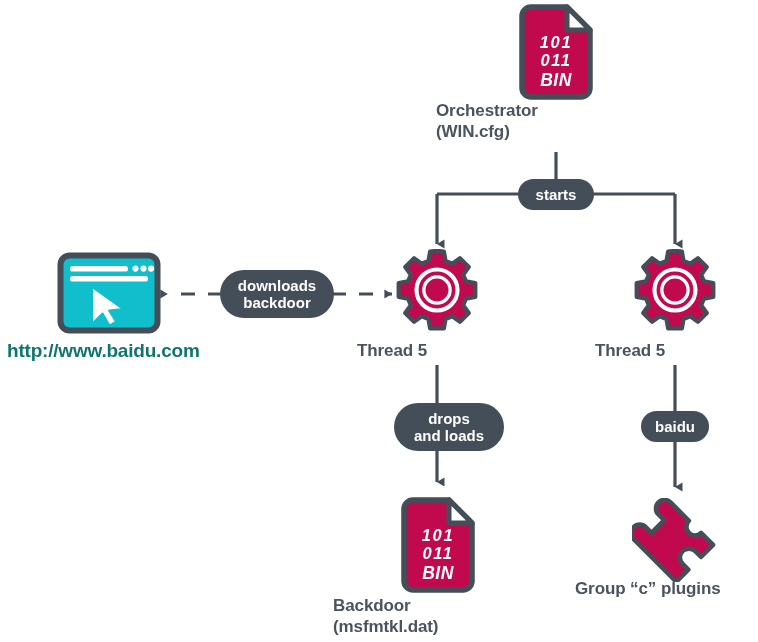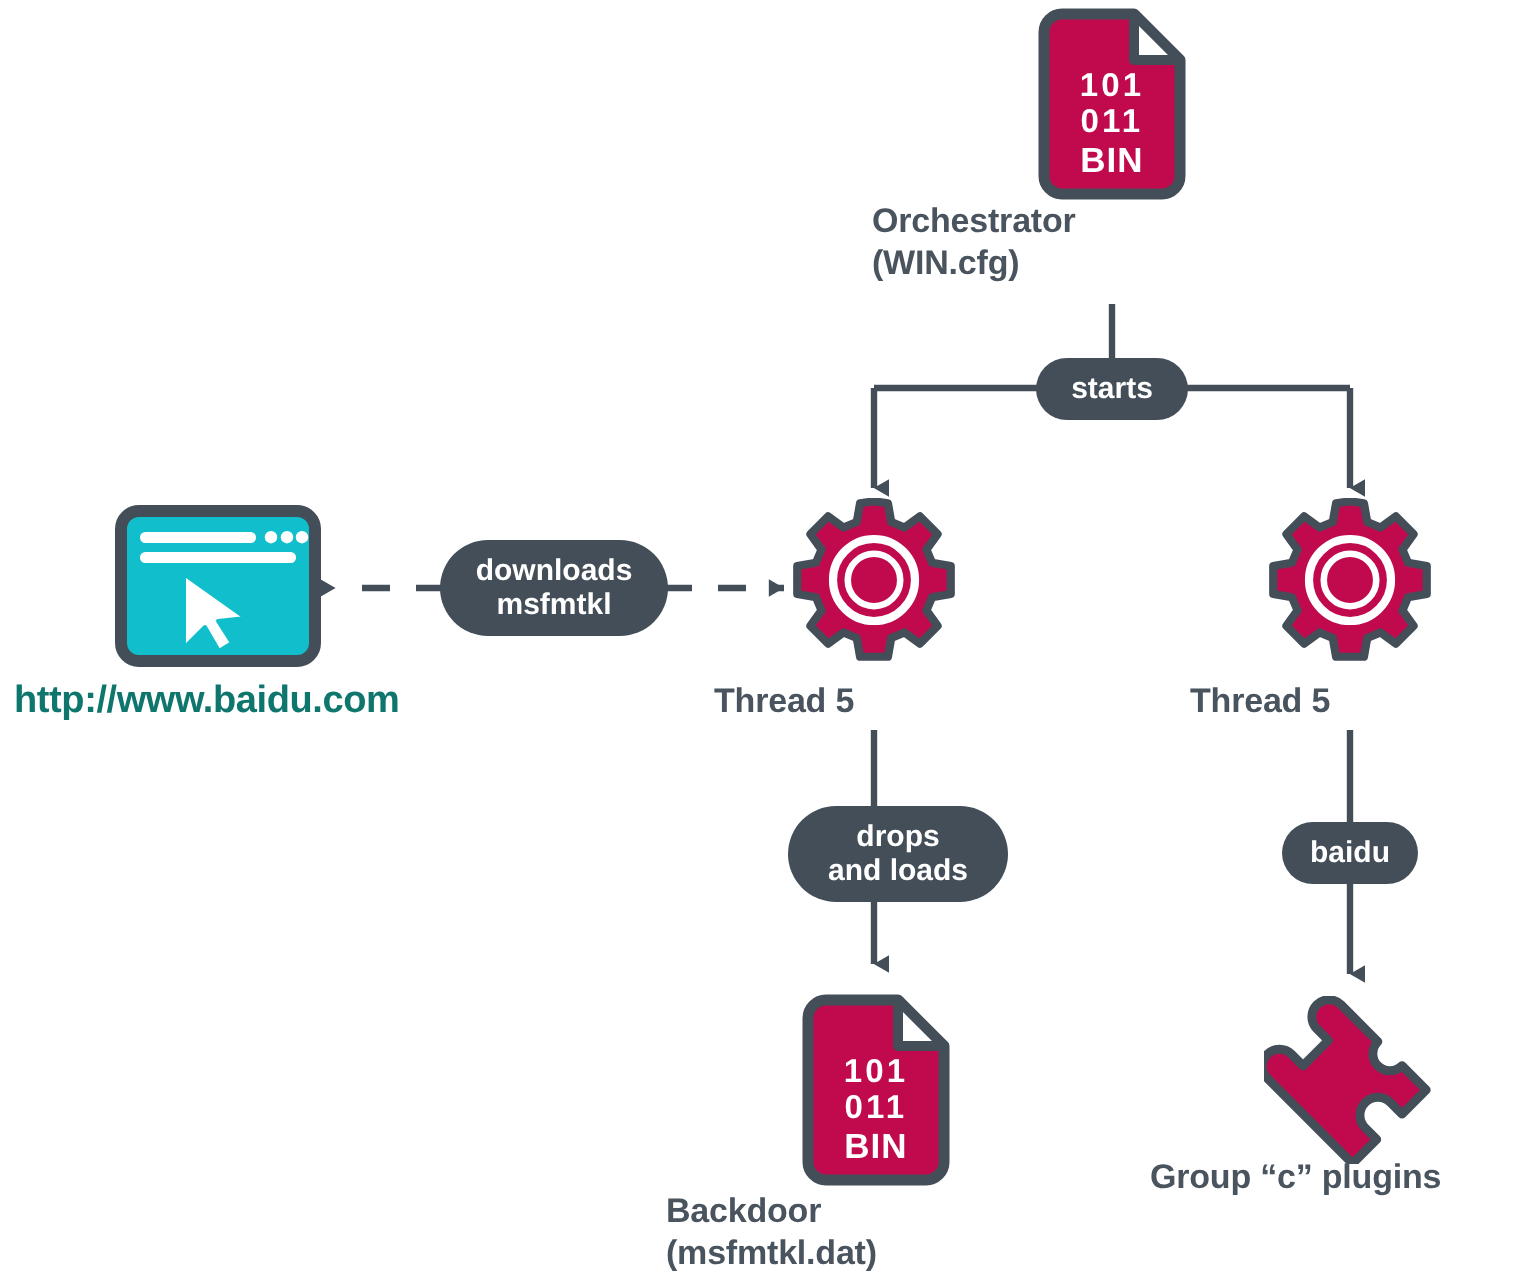--- a/index.html
+++ b/index.html
@@ -12,20 +12,21 @@
   }
   #canvas {
     position: relative;
     width: 758px;
     height: 642px;
     background: #ffffff;
     overflow: hidden;
   }
   .node {
     position: absolute;
+    font-style: italic;
   }
   .node-label {
     position: absolute;
     text-align: left;
     color: #4a545e;
     font-weight: bold;
     font-size: 17px;
     line-height: 1.22;
     white-space: pre-line;
     letter-spacing: -0.1px;
@@ -124,21 +125,21 @@
       <rect x="13" y="24" width="78" height="5.5" rx="2.6" fill="#ffffff"></rect>
       <circle cx="78.5" cy="16.6" r="3.1" fill="#ffffff"></circle>
       <circle cx="86.5" cy="16.6" r="3.1" fill="#ffffff"></circle>
       <circle cx="94.0" cy="16.6" r="3.1" fill="#ffffff"></circle>
       <path d="M35,35 L35,72 L45.5,61.5 L52.5,73.5 L59,69.5 L52,58.5 L66,57 Z" fill="#ffffff" stroke="#10BFCB" stroke-width="2" stroke-linejoin="round"></path>
     </svg>
   </div>
   <div class="url-label" style="left:7px; top:340px;">http://www.baidu.com</div>
 
   <div class="pill" style="left:220px; top:270px; width:114px; height:48px;">downloads
-msfmtkl</div>
+backdoor</div>
 
   <div class="node" style="left:396px; top:249px;">
     <svg width="82" height="82" viewBox="0 0 100 100">
       <path d="M50,2
                L58.5,3.2 L60.5,14.6 L68.6,18.0 L78.0,11.2 L88.8,22.0 L82.0,31.4 L85.4,39.5 L96.8,41.5
                L96.8,58.5 L85.4,60.5 L82.0,68.6 L88.8,78.0 L78.0,88.8 L68.6,82.0 L60.5,85.4 L58.5,96.8
                L41.5,96.8 L39.5,85.4 L31.4,82.0 L22.0,88.8 L11.2,78.0 L18.0,68.6 L14.6,60.5 L3.2,58.5
                L3.2,41.5 L14.6,39.5 L18.0,31.4 L11.2,22.0 L22.0,11.2 L31.4,18.0 L39.5,14.6 L41.5,3.2 Z" fill="#C10A4E" stroke="#444e58" stroke-width="5" stroke-linejoin="round"></path>
       <circle cx="50" cy="50" r="25" fill="none" stroke="#ffffff" stroke-width="5"></circle>
       <circle cx="50" cy="50" r="16" fill="none" stroke="#ffffff" stroke-width="4"></circle>

